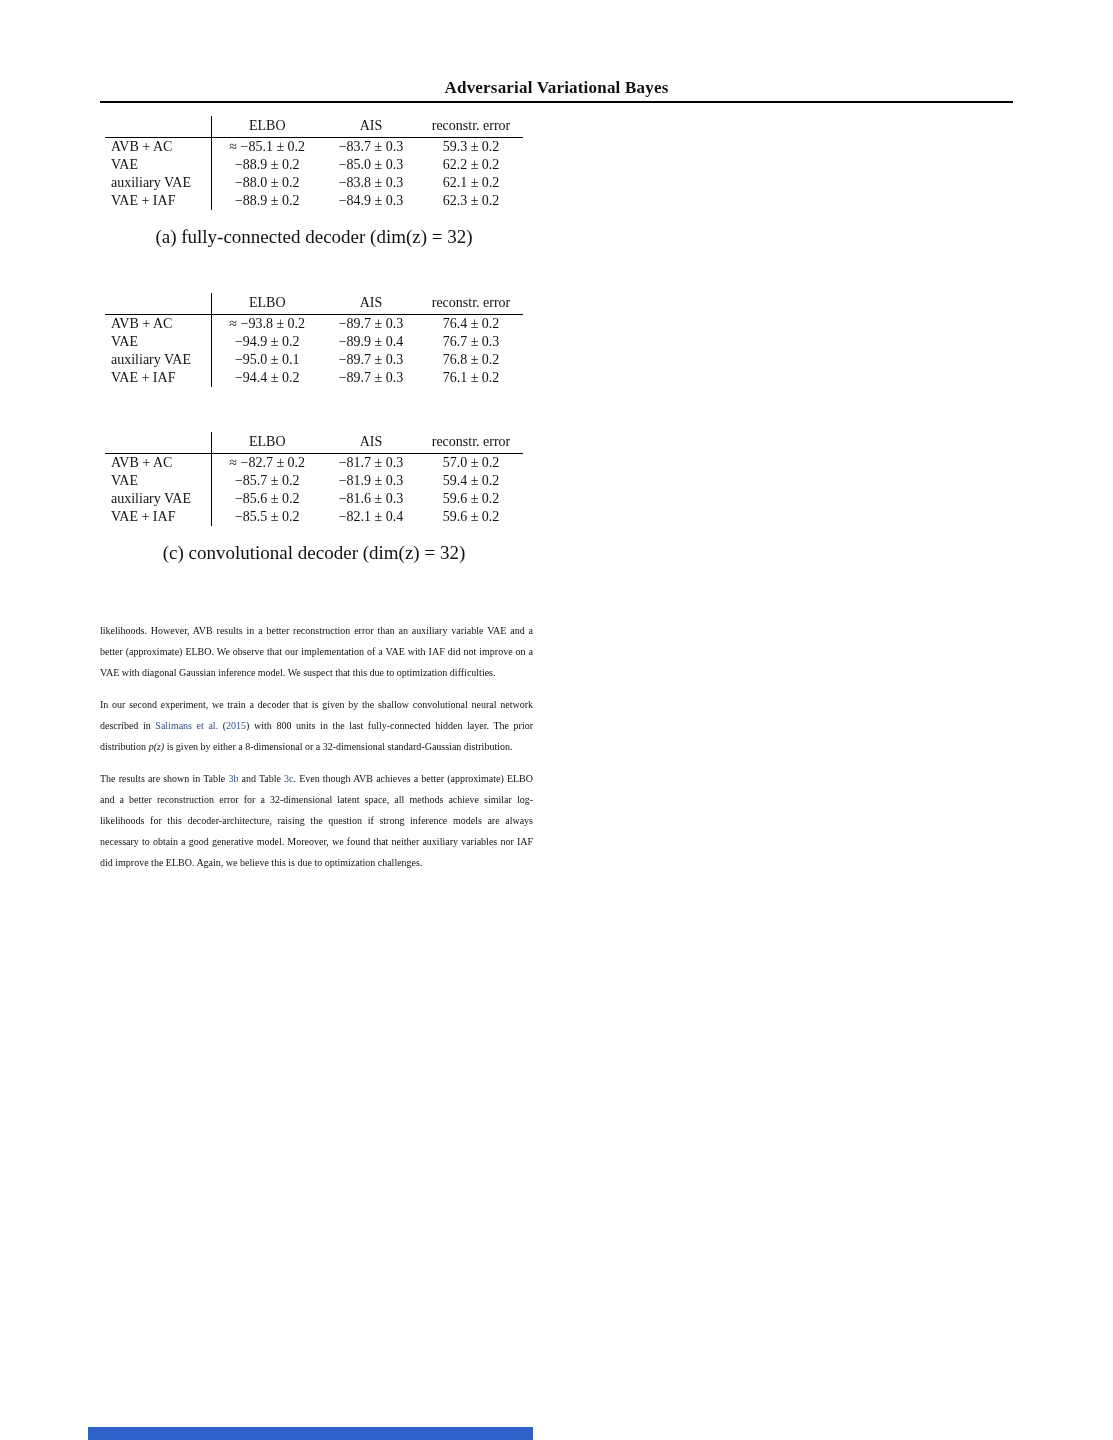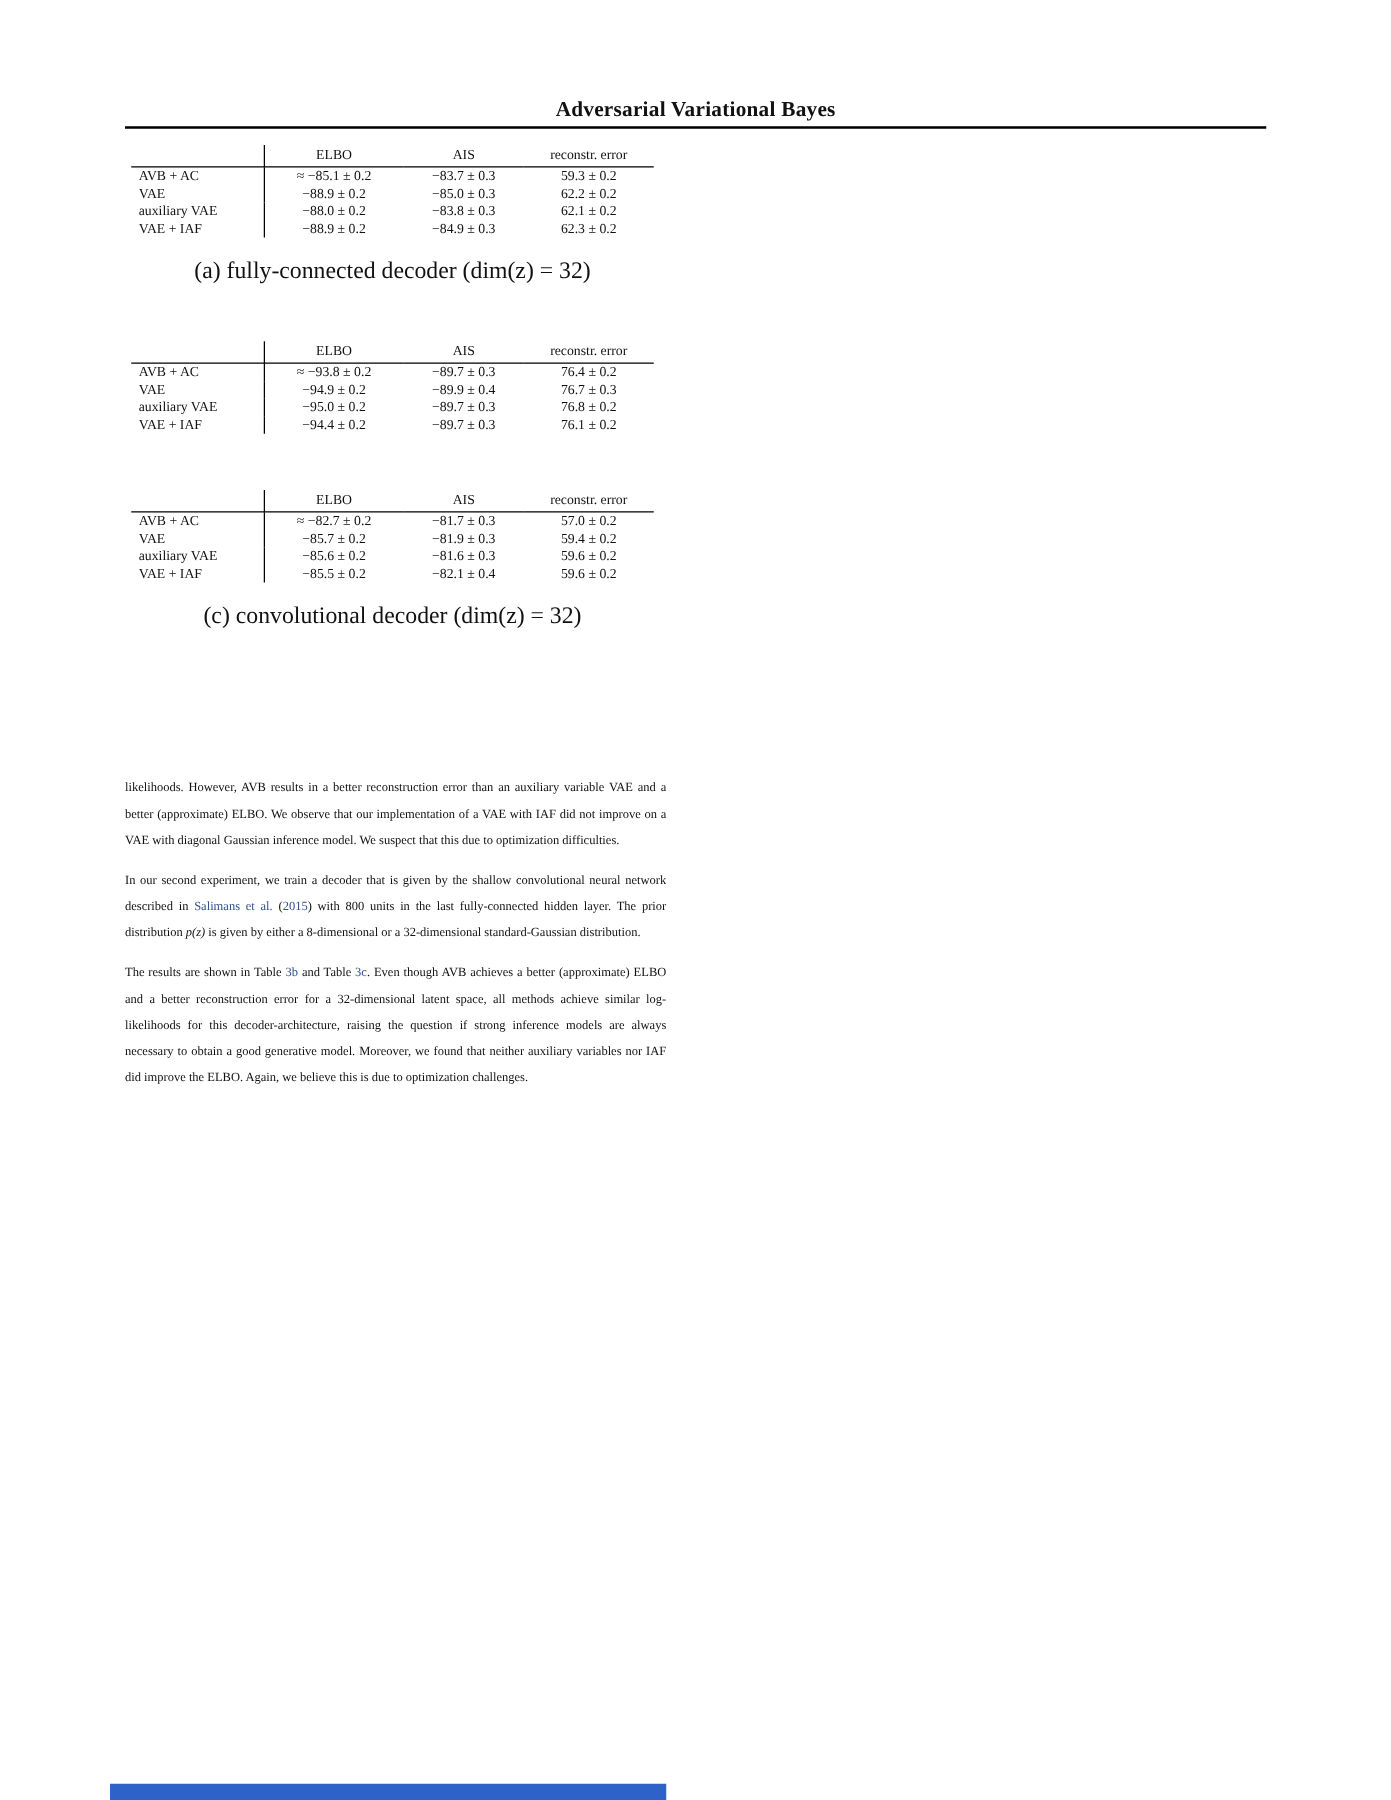--- a/index.html
+++ b/index.html
@@ -32,21 +32,21 @@
   }
   .tables {
     position: absolute;
     left: 105px;
     top: 116px;
     width: 420px;
   }
   .table-group { margin-bottom: 45px; }
   table.results-table {
     border-collapse: collapse;
-    font-size: 11px;
+    font-size: 14px;
     width: 418px;
     table-layout: fixed;
   }
   .c-label { width: 106px; }
   .c-elbo  { width: 112px; }
   .c-ais   { width: 96px;  }
   .c-rec   { width: 104px; }
   .results-table th {
     font-weight: normal;
     padding: 2px 4px 3px 4px;
@@ -172,21 +172,21 @@
             <td>76.4 ± 0.2</td>
           </tr>
           <tr>
             <td class="lbl">VAE</td>
             <td>−94.9 ± 0.2</td>
             <td>−89.9 ± 0.4</td>
             <td>76.7 ± 0.3</td>
           </tr>
           <tr>
             <td class="lbl">auxiliary VAE</td>
-            <td>−95.0 ± 0.2</td>
+            <td>−95.0 ± 0.1</td>
             <td>−89.7 ± 0.3</td>
             <td>76.8 ± 0.2</td>
           </tr>
           <tr>
             <td class="lbl">VAE + IAF</td>
             <td>−94.4 ± 0.2</td>
             <td>−89.7 ± 0.3</td>
             <td>76.1 ± 0.2</td>
           </tr>
         </tbody>

